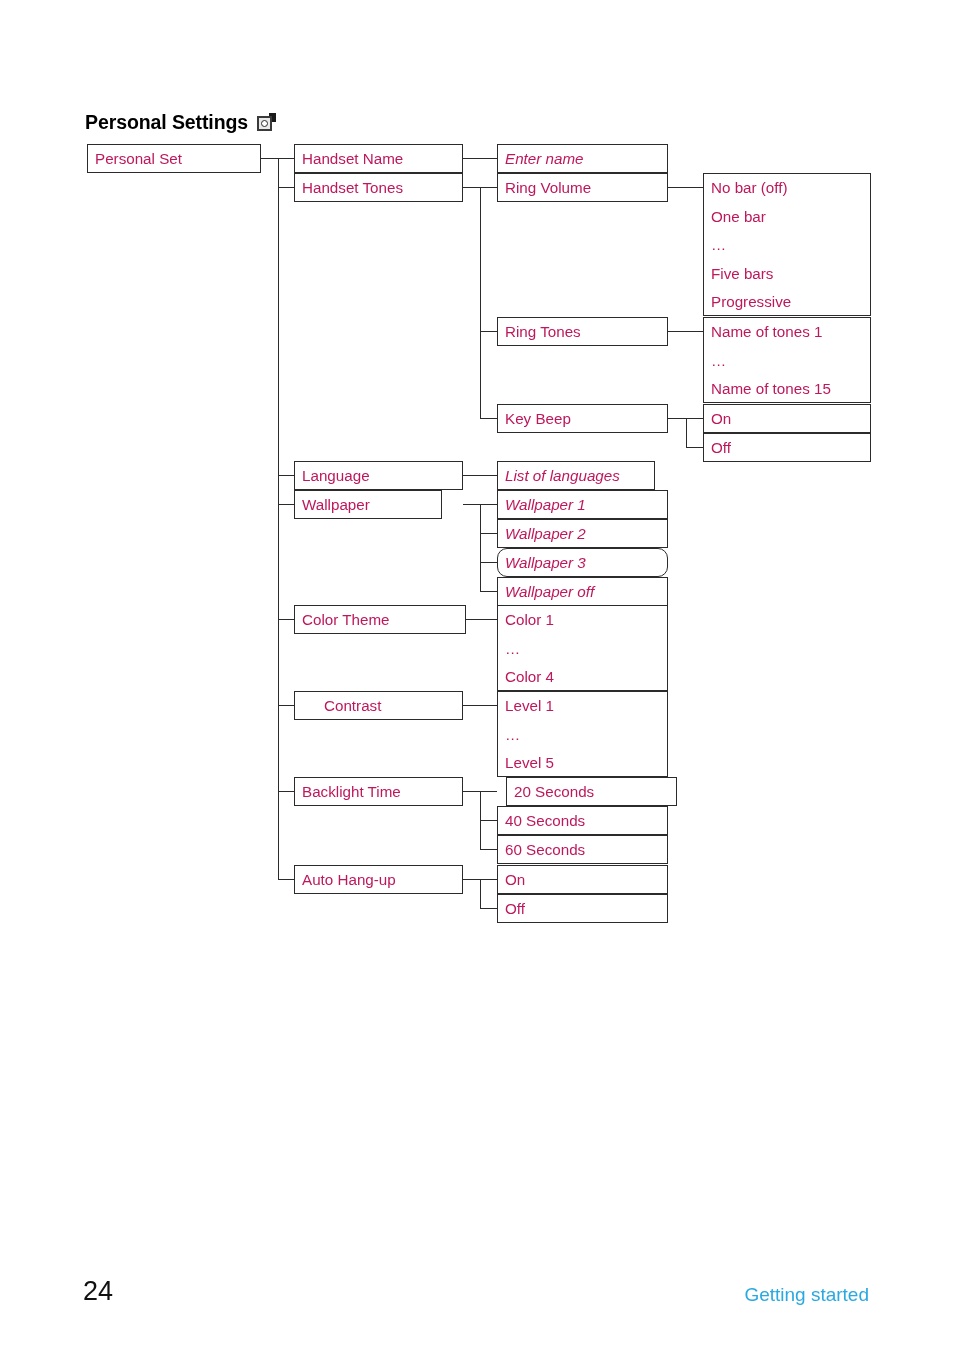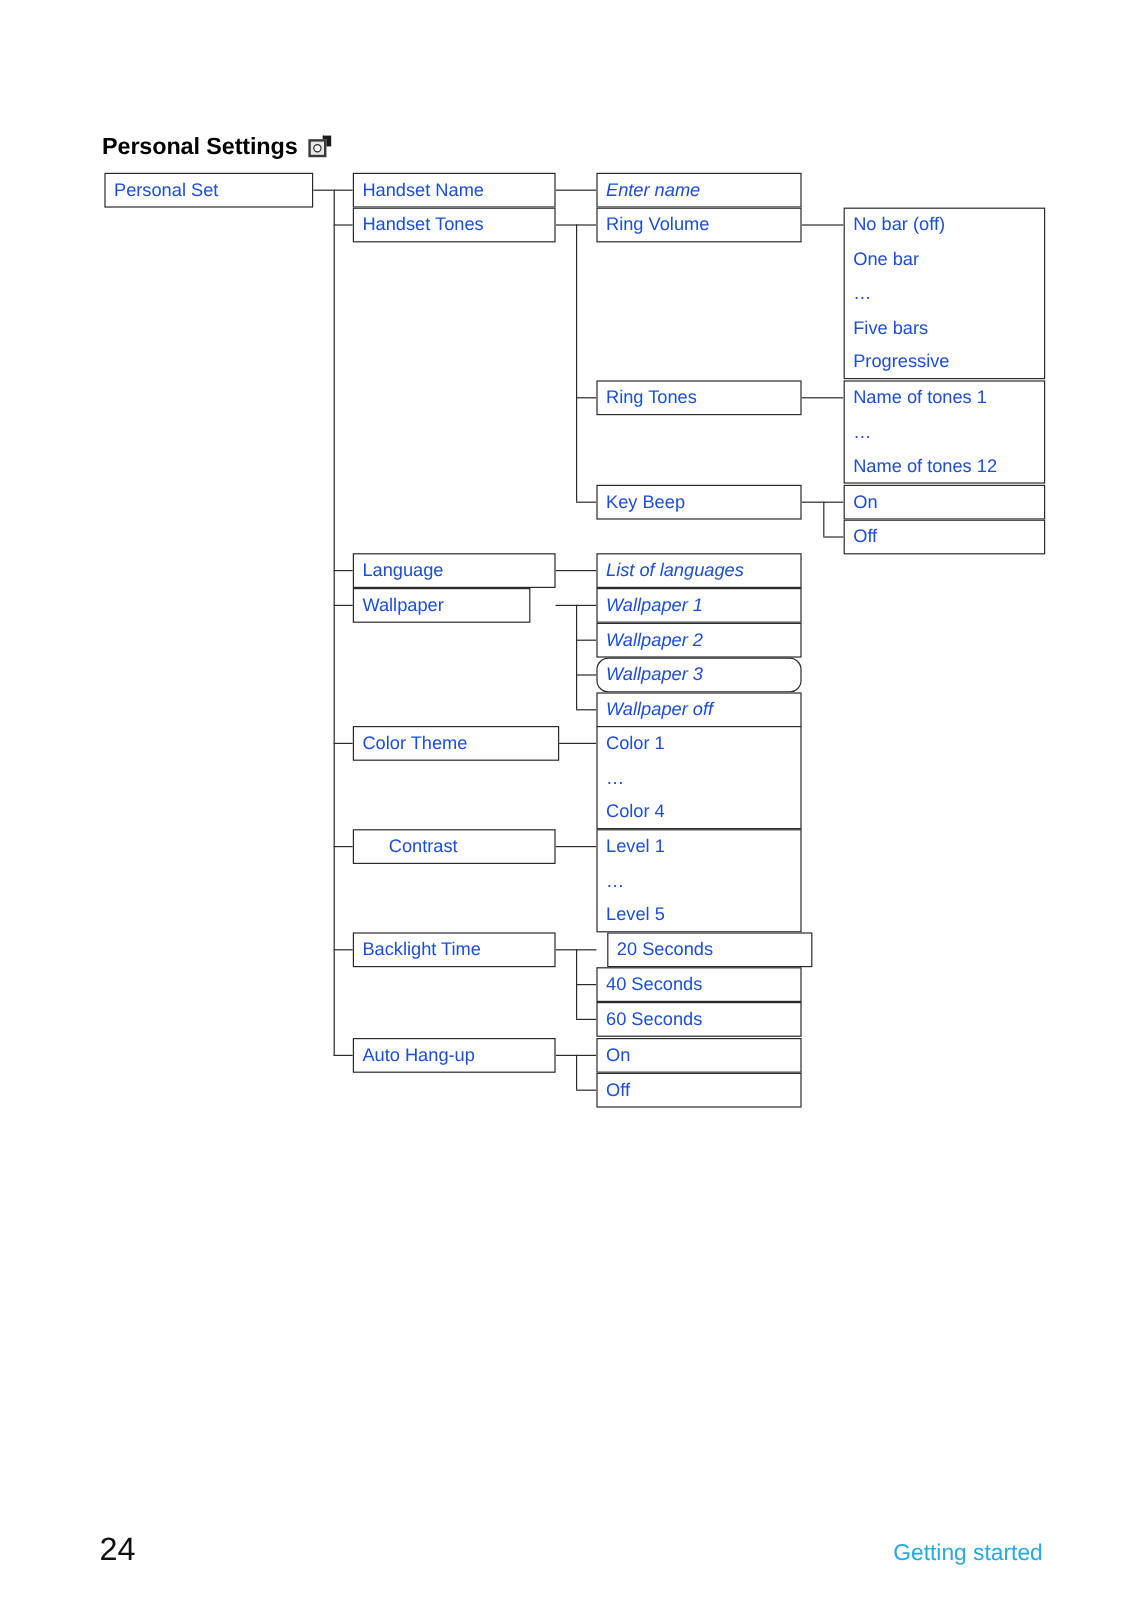--- a/index.html
+++ b/index.html
@@ -42,21 +42,21 @@
   }
 
   
   .box{
     position:absolute;
     border:1.4px solid #2b2b2b;
     box-sizing:border-box;
     background:#fff;
     font-size:15.2px;
     line-height:28.6px;
-    color:#1d4ed8;
+    color:#be185d;
     padding-left:7px;
     white-space:nowrap;
     overflow:hidden;
   }
   .box .ln{display:block;height:28.6px;line-height:28.6px;}
   .box.italic{font-style:italic;}
 
   
   .hline{position:absolute;height:0;border-top:1.4px solid #2b2b2b;}
   .vline{position:absolute;width:0;border-left:1.4px solid #2b2b2b;}
@@ -185,21 +185,21 @@
   </div>
 
   <div class="box" style="left:497px;top:317px;width:171px;height:29px;">
     <span class="ln">Ring Tones</span>
   </div>
 
   <div class="box" style="left:497px;top:404px;width:171px;height:29px;">
     <span class="ln">Key Beep</span>
   </div>
 
-  <div class="box italic" style="left:497px;top:461px;width:171px;height:29px;">
+  <div class="box italic" style="left:497px;top:461px;width:158px;height:29px;">
     <span class="ln">List of languages</span>
   </div>
 
   <div class="box italic" style="left:497px;top:490px;width:171px;height:29px;">
     <span class="ln">Wallpaper 1</span>
   </div>
   <div class="box italic" style="left:497px;top:519px;width:171px;height:29px;">
     <span class="ln">Wallpaper 2</span>
   </div>
   <div class="box italic" style="left:497px;top:548px;width:171px;height:29px;border-radius:10px;">
@@ -242,21 +242,21 @@
     <span class="ln">No bar (off)</span>
     <span class="ln">One bar</span>
     <span class="ln">…</span>
     <span class="ln">Five bars</span>
     <span class="ln">Progressive</span>
   </div>
 
   <div class="box" style="left:703px;top:317px;width:168px;height:86px;">
     <span class="ln">Name of tones 1</span>
     <span class="ln">…</span>
-    <span class="ln">Name of tones 12</span>
+    <span class="ln">Name of tones 15</span>
   </div>
 
   <div class="box" style="left:703px;top:404px;width:168px;height:29px;">
     <span class="ln">On</span>
   </div>
   <div class="box" style="left:703px;top:433px;width:168px;height:29px;">
     <span class="ln">Off</span>
   </div>
 
   <div id="pagenum">24</div>

